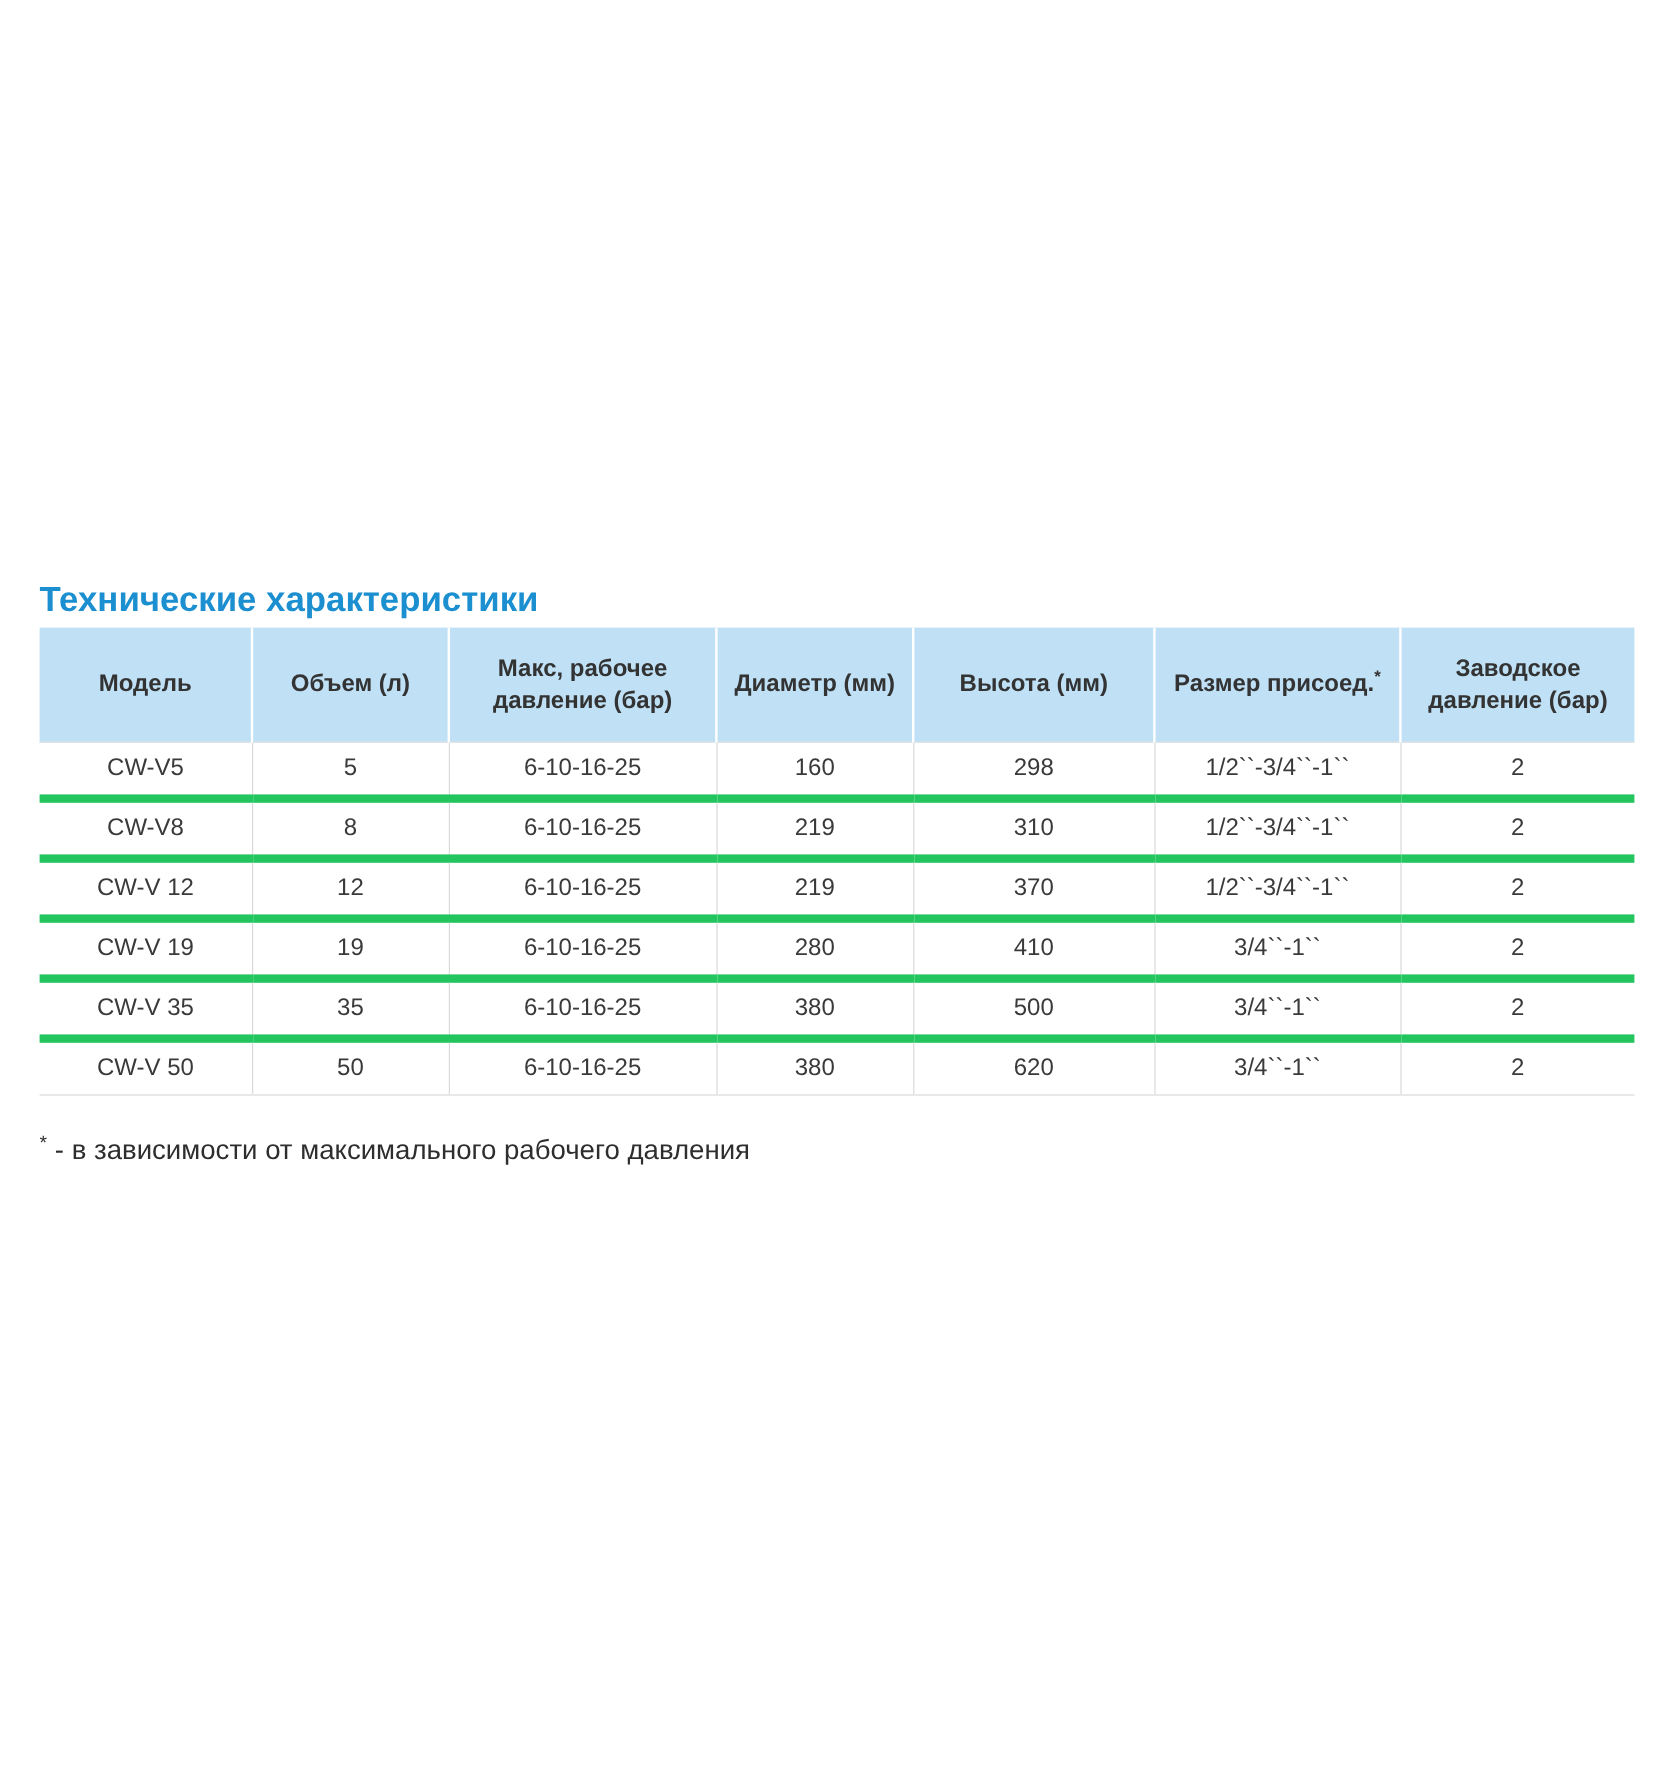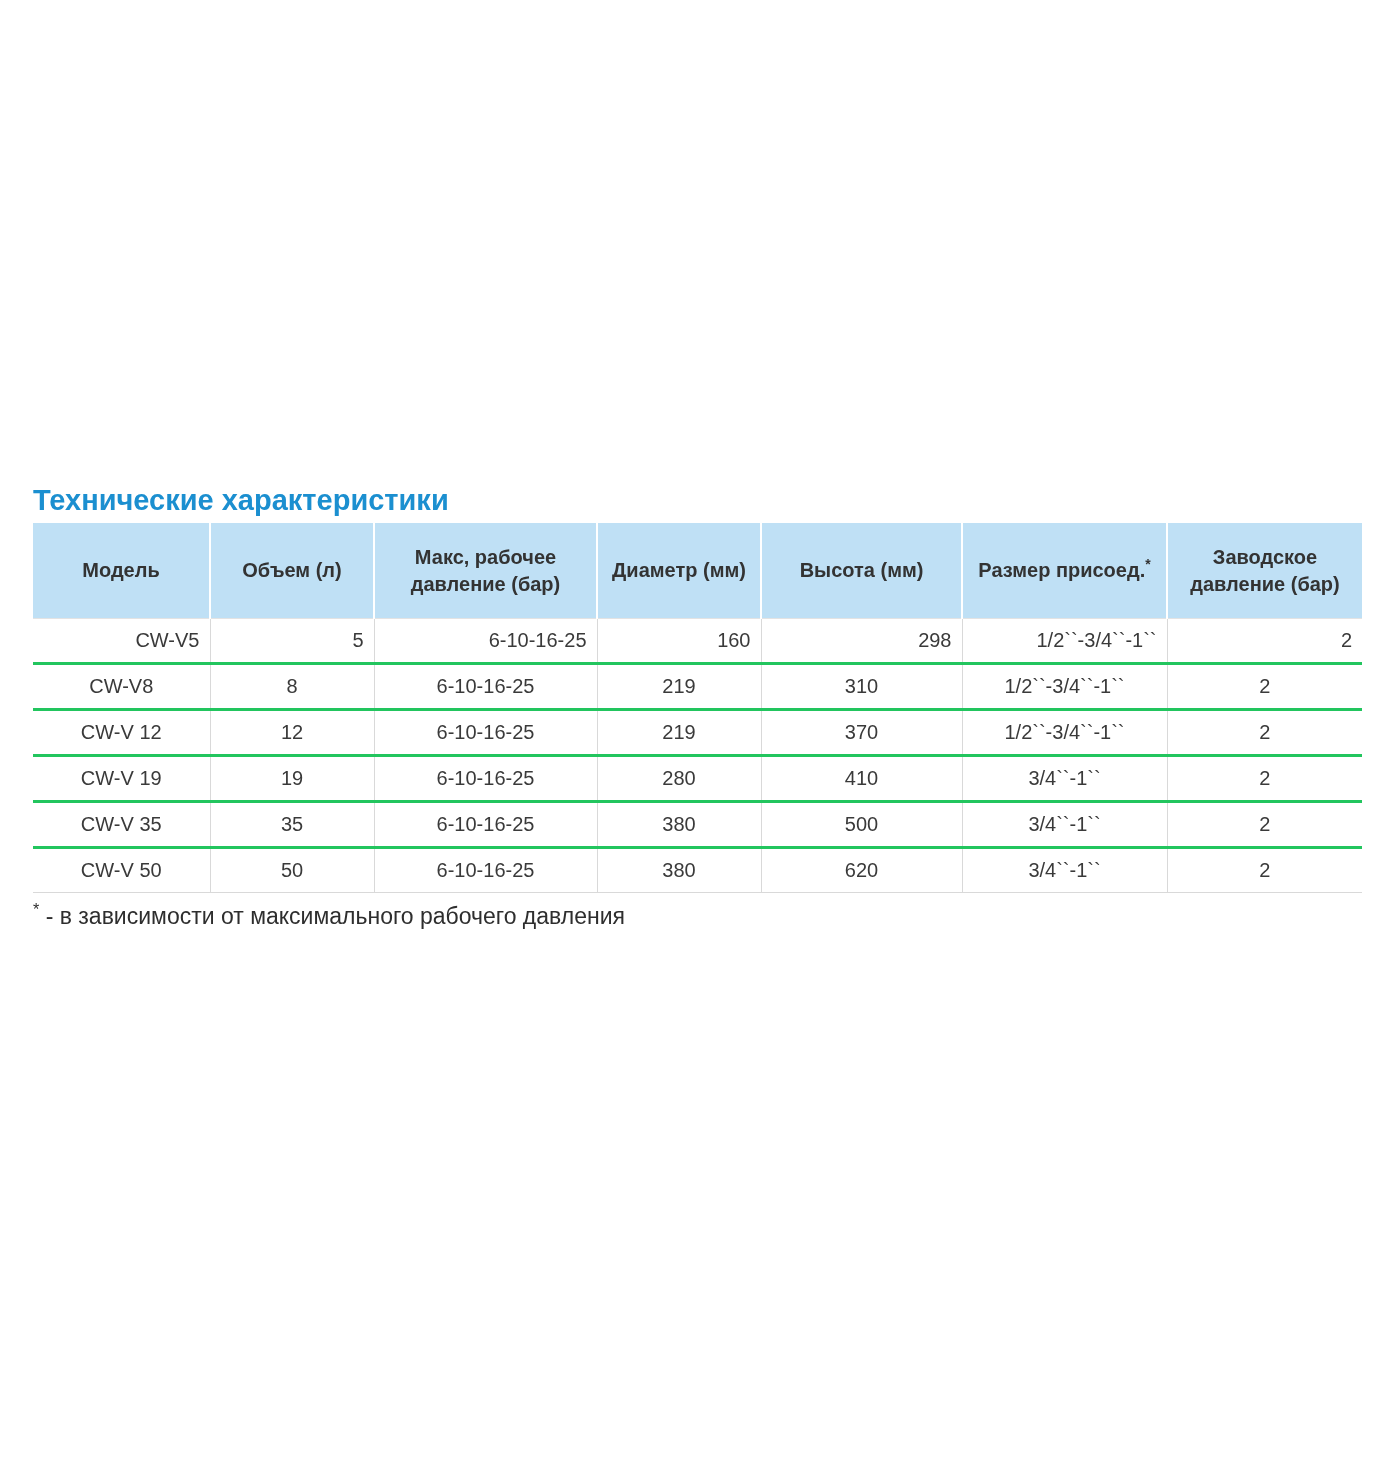--- a/index.html
+++ b/index.html
@@ -48,40 +48,39 @@
   table.spec-table th:first-child {
     border-left: none;
     margin-top: 28px;
   }
   table.spec-table td {
     height: 43px;
     text-align: center;
     vertical-align: middle;
     padding: 0 10px;
     border-left: 1px solid #d9d9d9;
-    border-top: 3px solid #22c55e;
+    border-top: 7px solid #22c55e;
     color: #3a3a3a;
   }
   table.spec-table td:first-child {
     border-left: none;
   }
   table.spec-table tbody tr:first-child td {
     border-top: 1px solid #e3e3e3;
-    text-align: right;
   }
   table.spec-table tbody tr:last-child td {
     border-bottom: 1px solid #d9d9d9;
   }
   th sup, .footnote sup {
     font-size: 70%;
     line-height: 0;
     vertical-align: super;
   }
   .footnote {
-    margin-top: 10px;
+    margin-top: 32px;
     font-size: 23px;
     color: #2e2e2e;
   }
 </style>
 </head>
 <body>
 
 <div class="content">
   <h2 class="page-title">Технические характеристики</h2>
 

